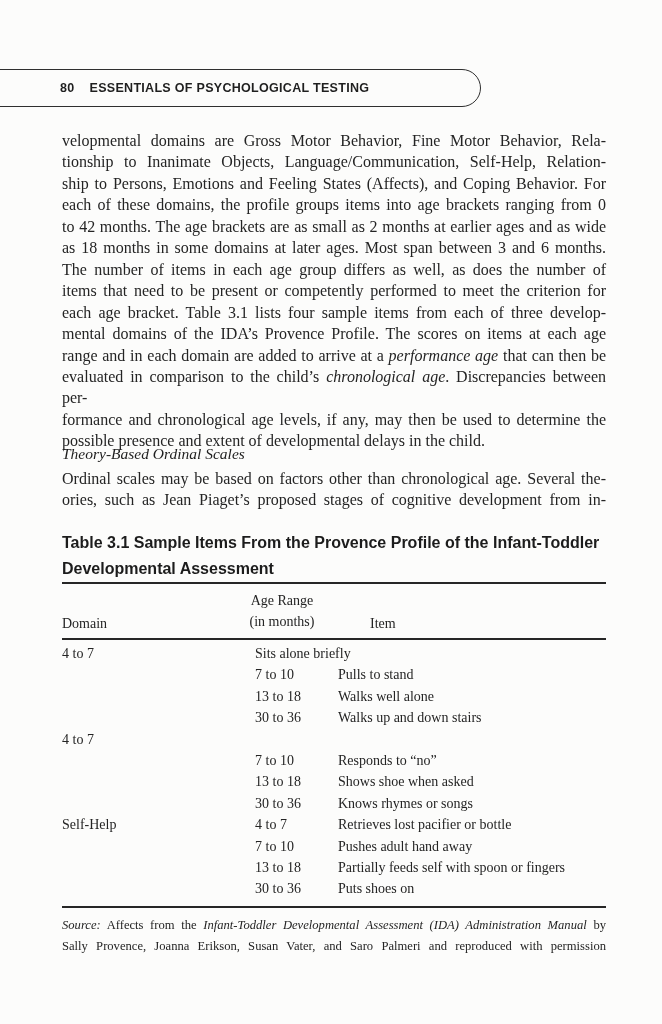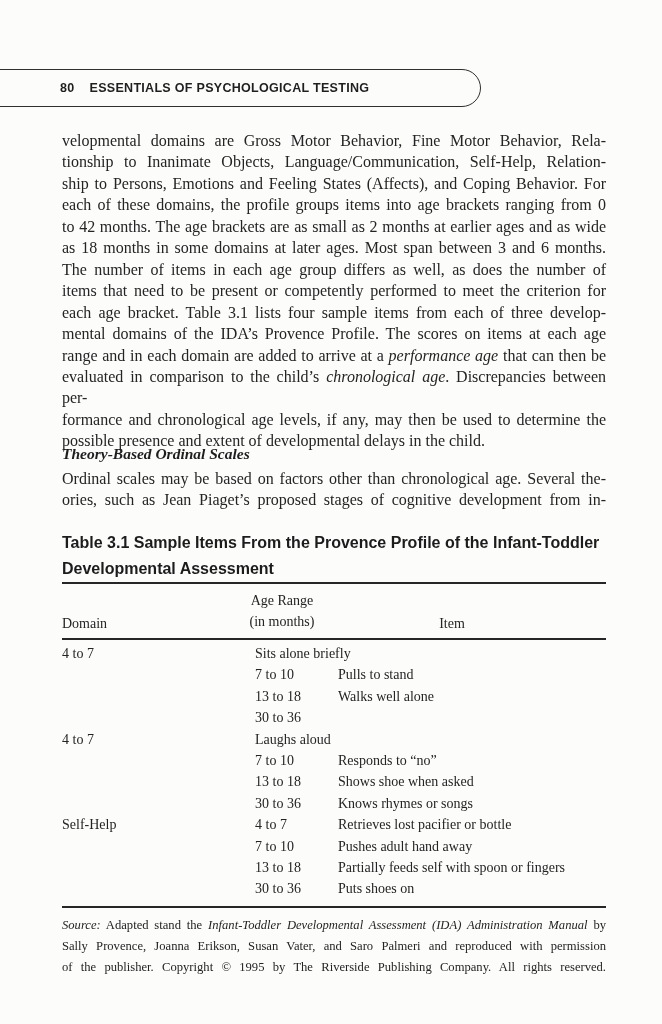--- a/index.html
+++ b/index.html
@@ -34,21 +34,21 @@
     font-size:16px; line-height:21.45px;
     text-align:justify; text-align-last:justify;
   }
   .tline.last { text-align-last:left; }
   .it { font-style:italic; }
 
   .para1 { top:130px; }
 
   .section-heading {
     top:445px;
-    font-size:15.5px; font-weight:bold; font-style:italic;
+    font-size:15.5px; font-weight:normal; font-style:italic;
     color:#1e1e1e;
   }
 
   .para2 { top:468px; }
 
   .table-title {
     top:530px;
     font-family:"Liberation Sans", sans-serif;
     font-weight:700; font-size:14px; color:#1c1c1c;
   }
@@ -58,21 +58,21 @@
   }
 
   .rule { position:absolute; left:62px; width:544px; height:2px; background:#262626; }
   .rule-1 { top:582px; }
   .rule-2 { top:638px; }
   .rule-3 { top:906px; }
 
   .col-headers { top:590px; height:45px; font-size:14px; color:#242424; }
   .ch-domain { position:absolute; left:0; bottom:3px; }
   .ch-age { position:absolute; left:150px; width:140px; bottom:3px; text-align:center; line-height:21px;margin-top:48px; }
-  .ch-item { position:absolute; left:308px; width:164px; bottom:3px; text-align:center; }
+  .ch-item { position:absolute; left:308px; width:164px; bottom:3px; }
 
   .table-body { top:643px; }
   .trow {
     display:grid; grid-template-columns:193px 83px 1fr;
     font-size:14px; line-height:21.4px;
   }
   .tcell { white-space:nowrap; overflow:visible; }
 
   .source-note { top:915px; }
   .source-note .tline { font-size:12.6px; line-height:21px; }
@@ -138,24 +138,24 @@
       <div class="tcell c-item">Pulls to stand</div>
     </div>
     <div class="trow">
       <div class="tcell c-domain"></div>
       <div class="tcell c-age">13 to 18</div>
       <div class="tcell c-item">Walks well alone</div>
     </div>
     <div class="trow">
       <div class="tcell c-domain"></div>
       <div class="tcell c-age">30 to 36</div>
+      <div class="tcell c-item">Walks up and down stairs</div>
     </div>
     <div class="trow">
       <div class="tcell c-age">4 to 7</div>
-      <div class="tcell c-item">Laughs aloud</div>
     </div>
     <div class="trow">
       <div class="tcell c-domain"></div>
       <div class="tcell c-age">7 to 10</div>
       <div class="tcell c-item">Responds to “no”</div>
     </div>
     <div class="trow">
       <div class="tcell c-domain"></div>
       <div class="tcell c-age">13 to 18</div>
       <div class="tcell c-item">Shows shoe when asked</div>
@@ -181,16 +181,15 @@
       <div class="tcell c-item">Partially feeds self with spoon or fingers</div>
     </div>
     <div class="trow">
       <div class="tcell c-domain"></div>
       <div class="tcell c-age">30 to 36</div>
       <div class="tcell c-item">Puts shoes on</div>
     </div>
   </div>
 
 <div class="block source-note">
-    <div class="tline"><span class="it">Source:</span><span> Adapted stand the </span><span class="it">Infant-Toddler Developmental Assessment (IDA) Administration Manual</span><span> by</span></div>
+    <div class="tline"><span class="it">Source:</span><span> Affects from the </span><span class="it">Infant-Toddler Developmental Assessment (IDA) Administration Manual</span><span> by</span></div>
     <div class="tline">Sally Provence, Joanna Erikson, Susan Vater, and Saro Palmeri and reproduced with permission</div>
-    <div class="tline">of the publisher. Copyright © 1995 by The Riverside Publishing Company. All rights reserved.</div>
   </div>
 
 </body></html>

